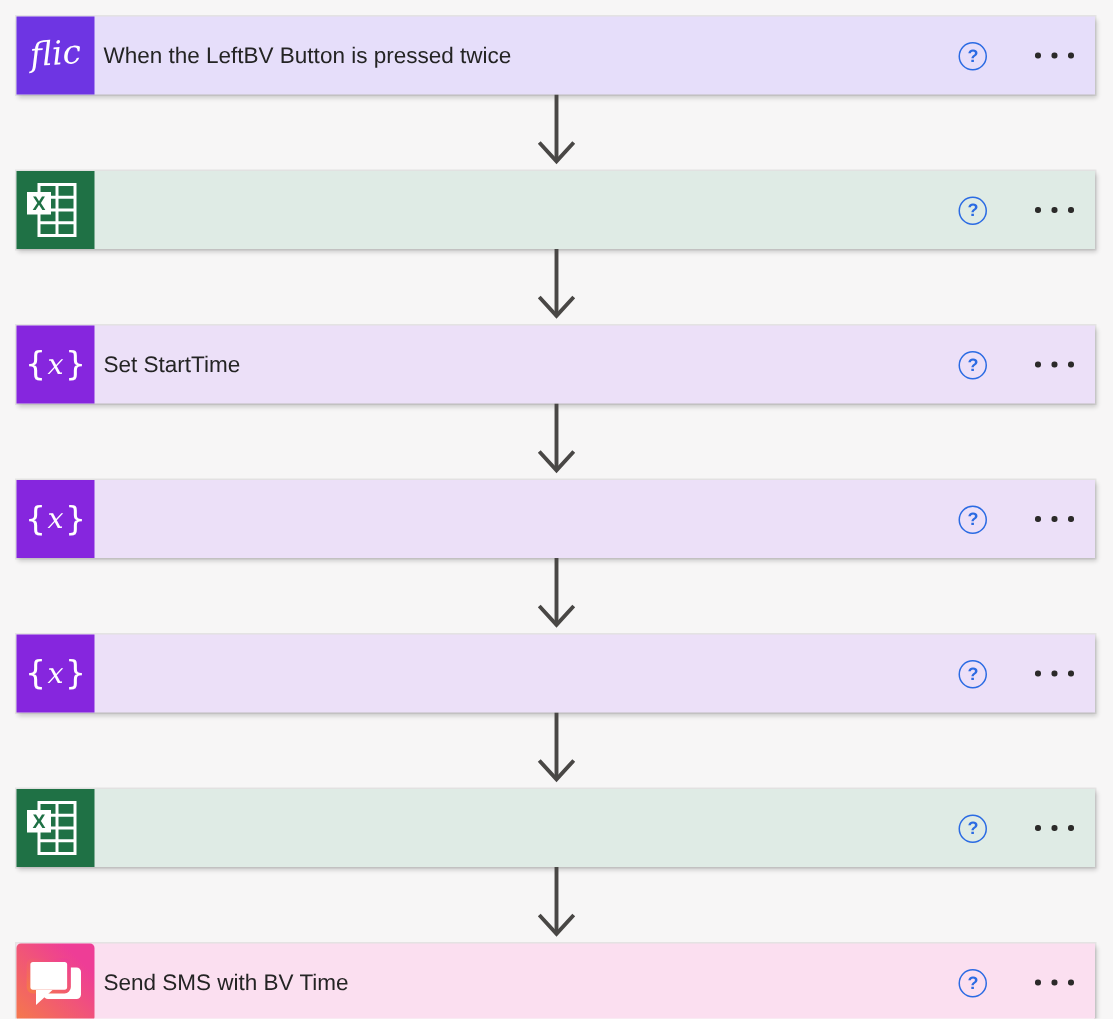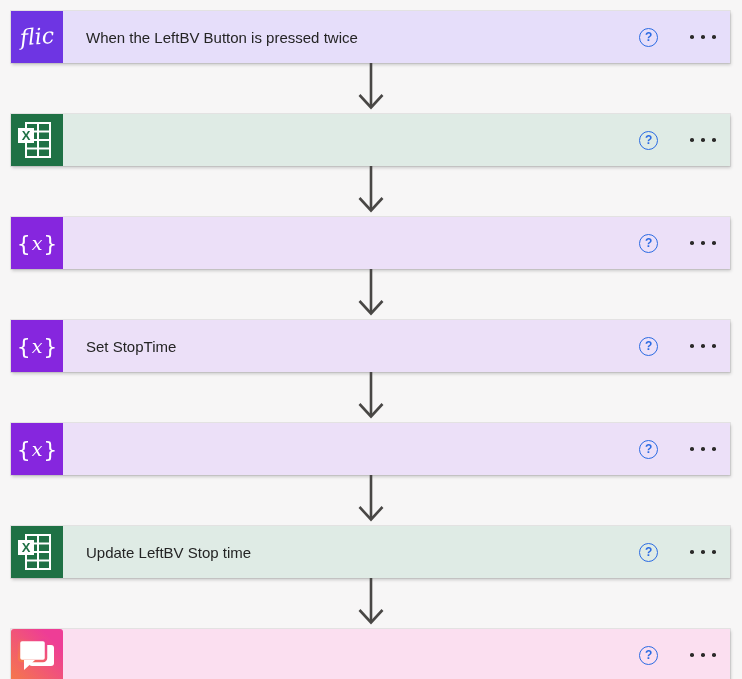--- a/index.html
+++ b/index.html
@@ -56,21 +56,21 @@
   }
   .vx i {
     font-family: "DejaVu Serif", serif;
     font-style: italic;
     font-size: 19px;
     padding: 0 1px;
   }
 
   .title {
     flex: 1;
-    padding-left: 23px;
+    padding-left: 6px;
     font-size: 15px;
     color: #242424;
     white-space: nowrap;
     overflow: hidden;
   }
 
   .help {
     background: none;
     border: none;
     padding: 0;
@@ -169,20 +169,21 @@
     </svg>
   </div>
     <div class="card" style="background: rgb(236, 224, 248);">
     <div class="icon" style="background: rgb(134, 38, 222);">
         <span class="vx">
           <span>{</span>
           <i>x</i>
           <span>}</span>
         </span>
       </div>
+    <div class="title">Set StartTime</div>
     <button class="help">?</button>
     <button class="menu">
       <span class="dot"></span>
       <span class="dot"></span>
       <span class="dot"></span>
     </button>
   </div>
     <div class="connector">
     <svg width="36" height="51" viewBox="0 0 36 51">
       <line x1="18" y1="0" x2="18" y2="43" stroke="#494745" stroke-width="2.6"></line>
@@ -190,21 +191,20 @@
     </svg>
   </div>
     <div class="card" style="background: rgb(236, 224, 248);">
     <div class="icon" style="background: rgb(134, 38, 222);">
         <span class="vx">
           <span>{</span>
           <i>x</i>
           <span>}</span>
         </span>
       </div>
-    <div class="title">Set StopTime</div>
     <button class="help">?</button>
     <button class="menu">
       <span class="dot"></span>
       <span class="dot"></span>
       <span class="dot"></span>
     </button>
   </div>
     <div class="connector">
     <svg width="36" height="51" viewBox="0 0 36 51">
       <line x1="18" y1="0" x2="18" y2="43" stroke="#494745" stroke-width="2.6"></line>
@@ -239,21 +239,20 @@
             <rect x="15" y="9" width="24" height="34"></rect>
             <line x1="27" y1="9" x2="27" y2="43"></line>
             <line x1="15" y1="17.5" x2="39" y2="17.5"></line>
             <line x1="15" y1="26" x2="39" y2="26"></line>
             <line x1="15" y1="34.5" x2="39" y2="34.5"></line>
           </g>
           <rect x="7" y="14" width="16" height="15" fill="#fff"></rect>
           <text x="15" y="26" fill="#1F7145" font-size="13" font-weight="bold" text-anchor="middle" font-family="Liberation Sans, sans-serif">X</text>
         </svg>
       </div>
-    <div class="title">Update LeftBV Stop time</div>
     <button class="help">?</button>
     <button class="menu">
       <span class="dot"></span>
       <span class="dot"></span>
       <span class="dot"></span>
     </button>
   </div>
     <div class="connector">
     <svg width="36" height="51" viewBox="0 0 36 51">
       <line x1="18" y1="0" x2="18" y2="43" stroke="#494745" stroke-width="2.6"></line>
@@ -267,20 +266,21 @@
             <linearGradient id="sg" x1="0" y1="1" x2="1" y2="0">
               <stop offset="0" stop-color="#F5794A"></stop>
               <stop offset="1" stop-color="#EE3D96"></stop>
             </linearGradient>
           </defs>
           <rect x="18" y="16" width="25" height="21" rx="3" fill="#fff"></rect>
           <rect x="8" y="11" width="27" height="21" rx="3" fill="#fff" stroke="url(#sg)" stroke-width="2.5"></rect>
           <path d="M13 31 L13 41 L24 31 Z" fill="#fff"></path>
         </svg>
       </div>
+    <div class="title">Send SMS with BV Time</div>
     <button class="help">?</button>
     <button class="menu">
       <span class="dot"></span>
       <span class="dot"></span>
       <span class="dot"></span>
     </button>
   </div>
   </div>
 
 </body></html>

